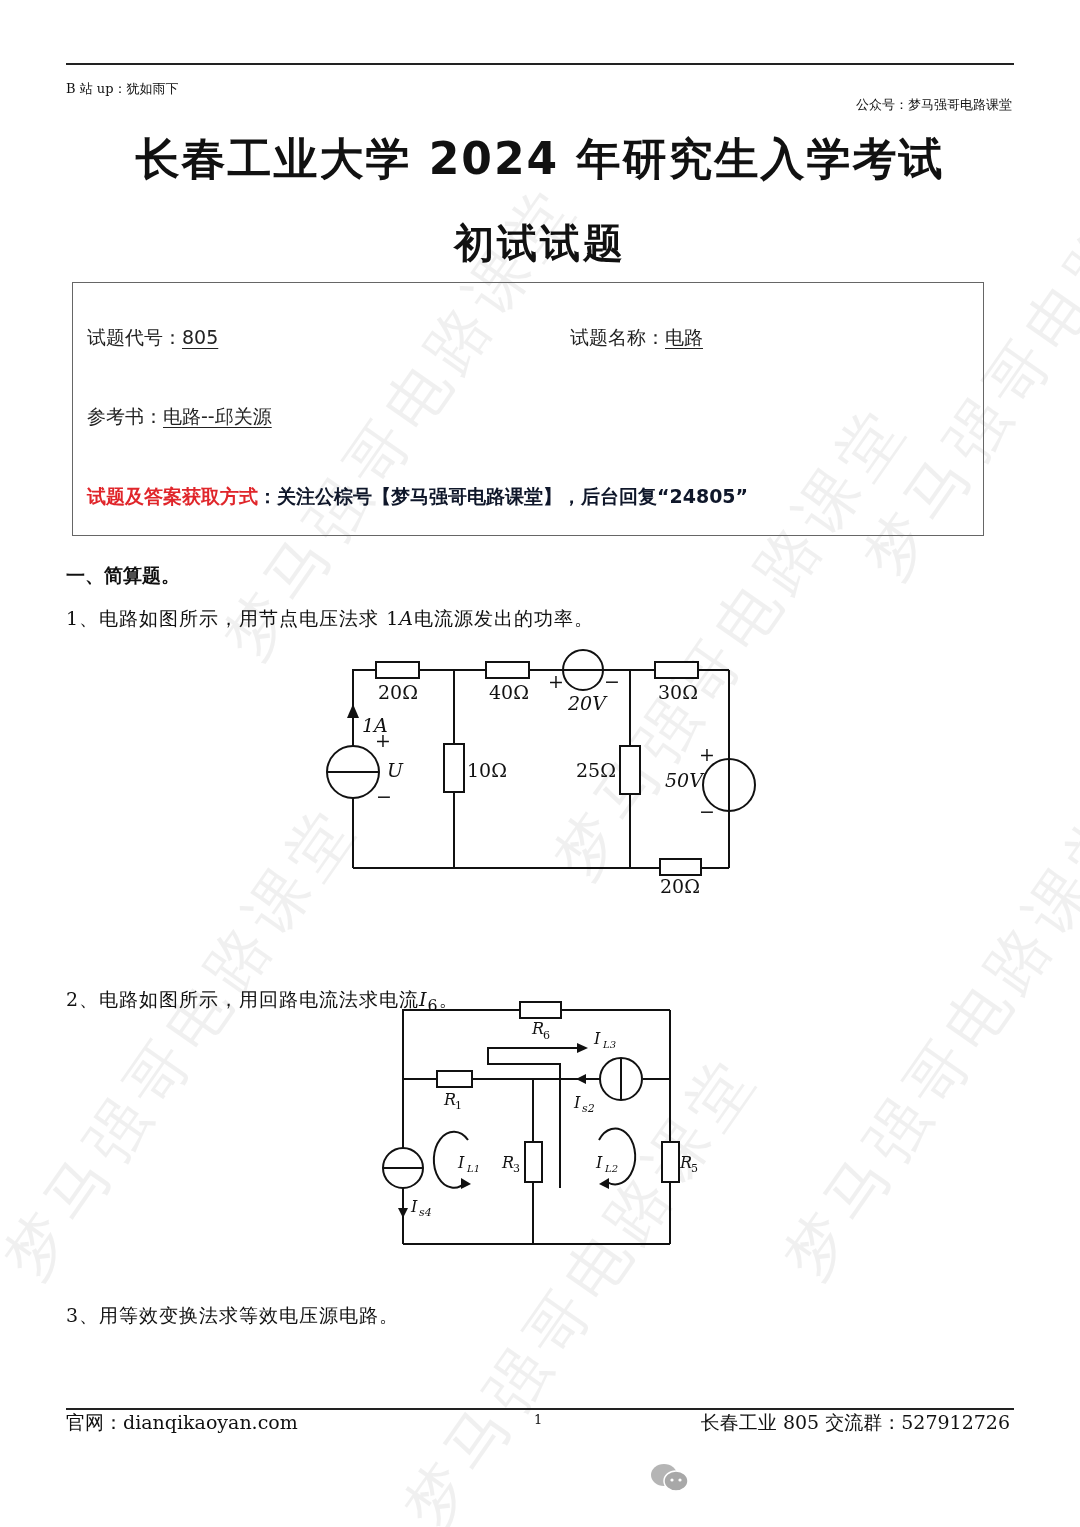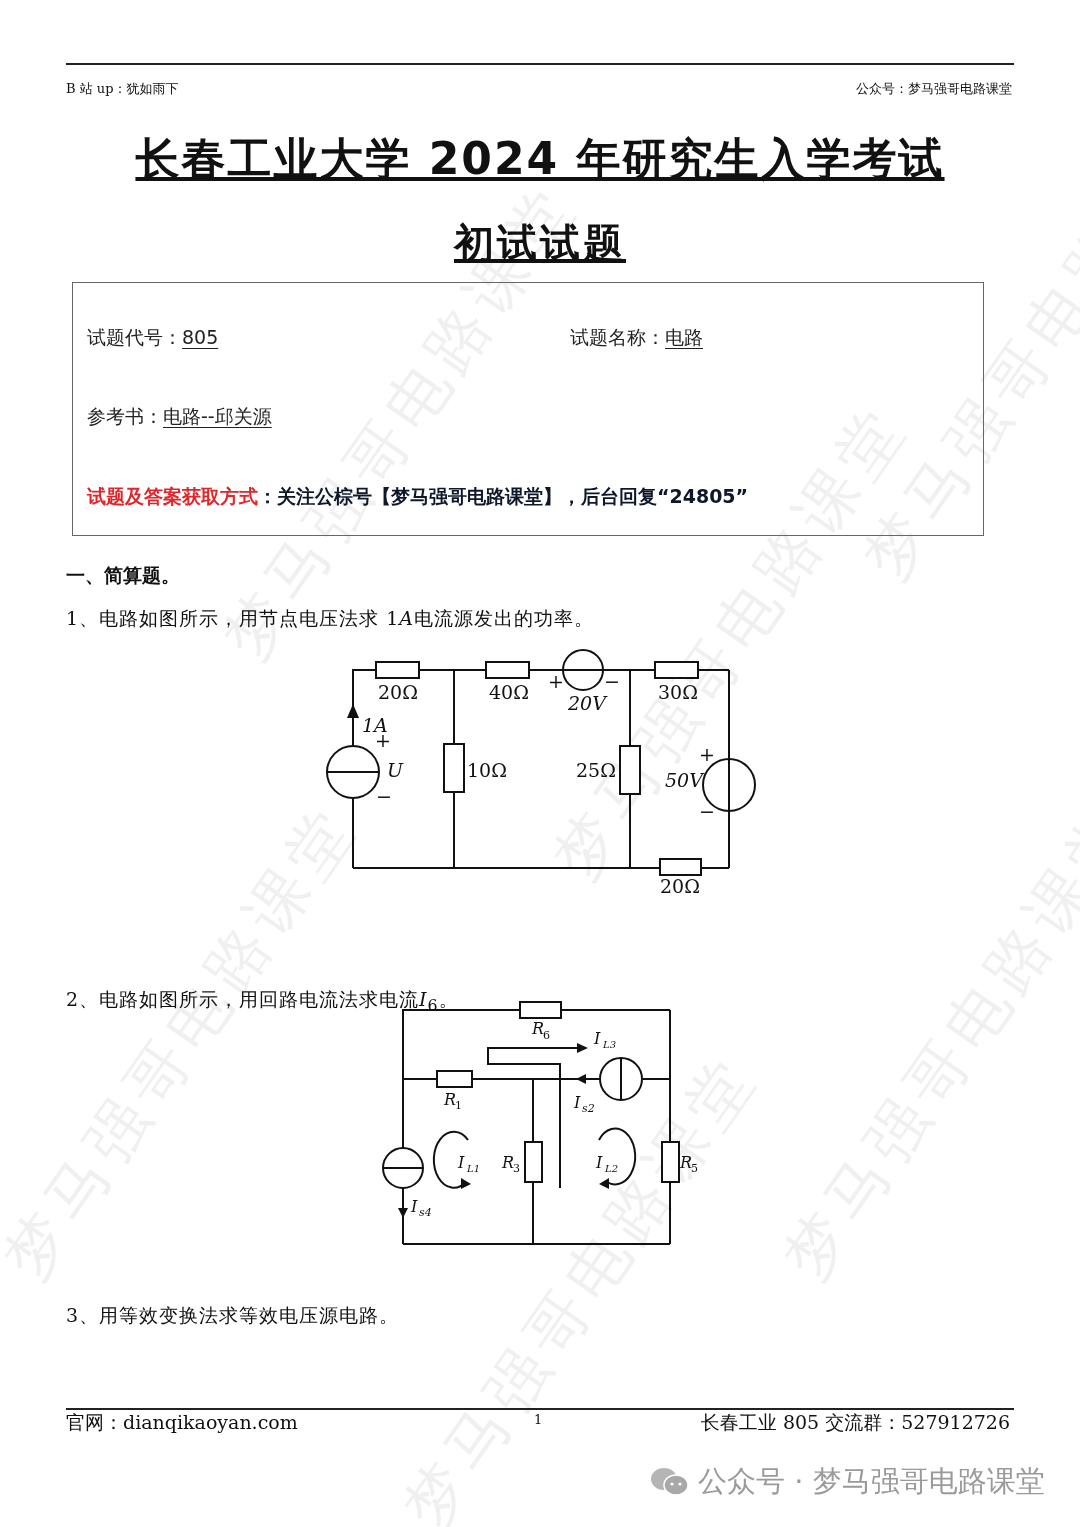--- a/index.html
+++ b/index.html
@@ -9,24 +9,24 @@
     font-family: "DejaVu Serif", "Liberation Serif", serif;
   }
   .watermark {
     position: absolute; color: rgba(0,0,0,0.06); font-size: 62px;
     font-family: "DejaVu Sans", sans-serif; white-space: nowrap;
     transform: rotate(-55deg); pointer-events: none; letter-spacing: 8px;
   }
   .rule { position: absolute; left: 66px; width: 948px; height: 2px; background: #222; }
   .hdr { position: absolute; top: 80px; font-size: 13px; }
   .hdr.left { left: 66px; }
-  .hdr.right { right: 68px; }
+  .hdr.right { right: 68px; margin-top: 16px; }
   .title {
     position: absolute; left: 0; width: 1080px; text-align: center;
-    font-weight: bold; font-family: "DejaVu Sans", sans-serif; color: #111; text-decoration: underline;
+    font-weight: bold; font-family: "DejaVu Sans", sans-serif; color: #111;
   }
   .title.main { top: 130px; font-size: 44px; letter-spacing: 2px; }
   .title.sub { top: 216px; font-size: 40px; letter-spacing: 3px; }
   .info-box {
     position: absolute; left: 72px; top: 282px; width: 912px; height: 254px;
     border: 1.5px solid #666; box-sizing: border-box;
   }
   .info { position: absolute; font-size: 19px; font-family: "DejaVu Sans", sans-serif; color: #222; }
   .u { text-decoration: underline; text-underline-offset: 4px; }
   .red { color: #e0262b; font-weight: bold; }
@@ -204,14 +204,13 @@
 <div class="footer" style="left:534px;font-size:13px;top:1412px;">1</div>
 <div class="footer" style="right:70px;">长春工业 805 交流群：527912726</div>
 
 <div class="brand">
   <svg width="40" height="32" viewBox="0 0 40 32">
     <ellipse cx="14" cy="13" rx="13" ry="11" fill="#b5b5b5"></ellipse>
     <ellipse cx="26" cy="19" rx="12" ry="10" fill="#a8a8a8" stroke="#fff" stroke-width="1.5"></ellipse>
     <circle cx="22" cy="18" r="1.6" fill="#fff"></circle>
       <circle cx="30" cy="18" r="1.6" fill="#fff"></circle>
   </svg>
-  <span>公众号 · 梦马强哥电路课堂</span>
 </div>
 
 </body></html>

